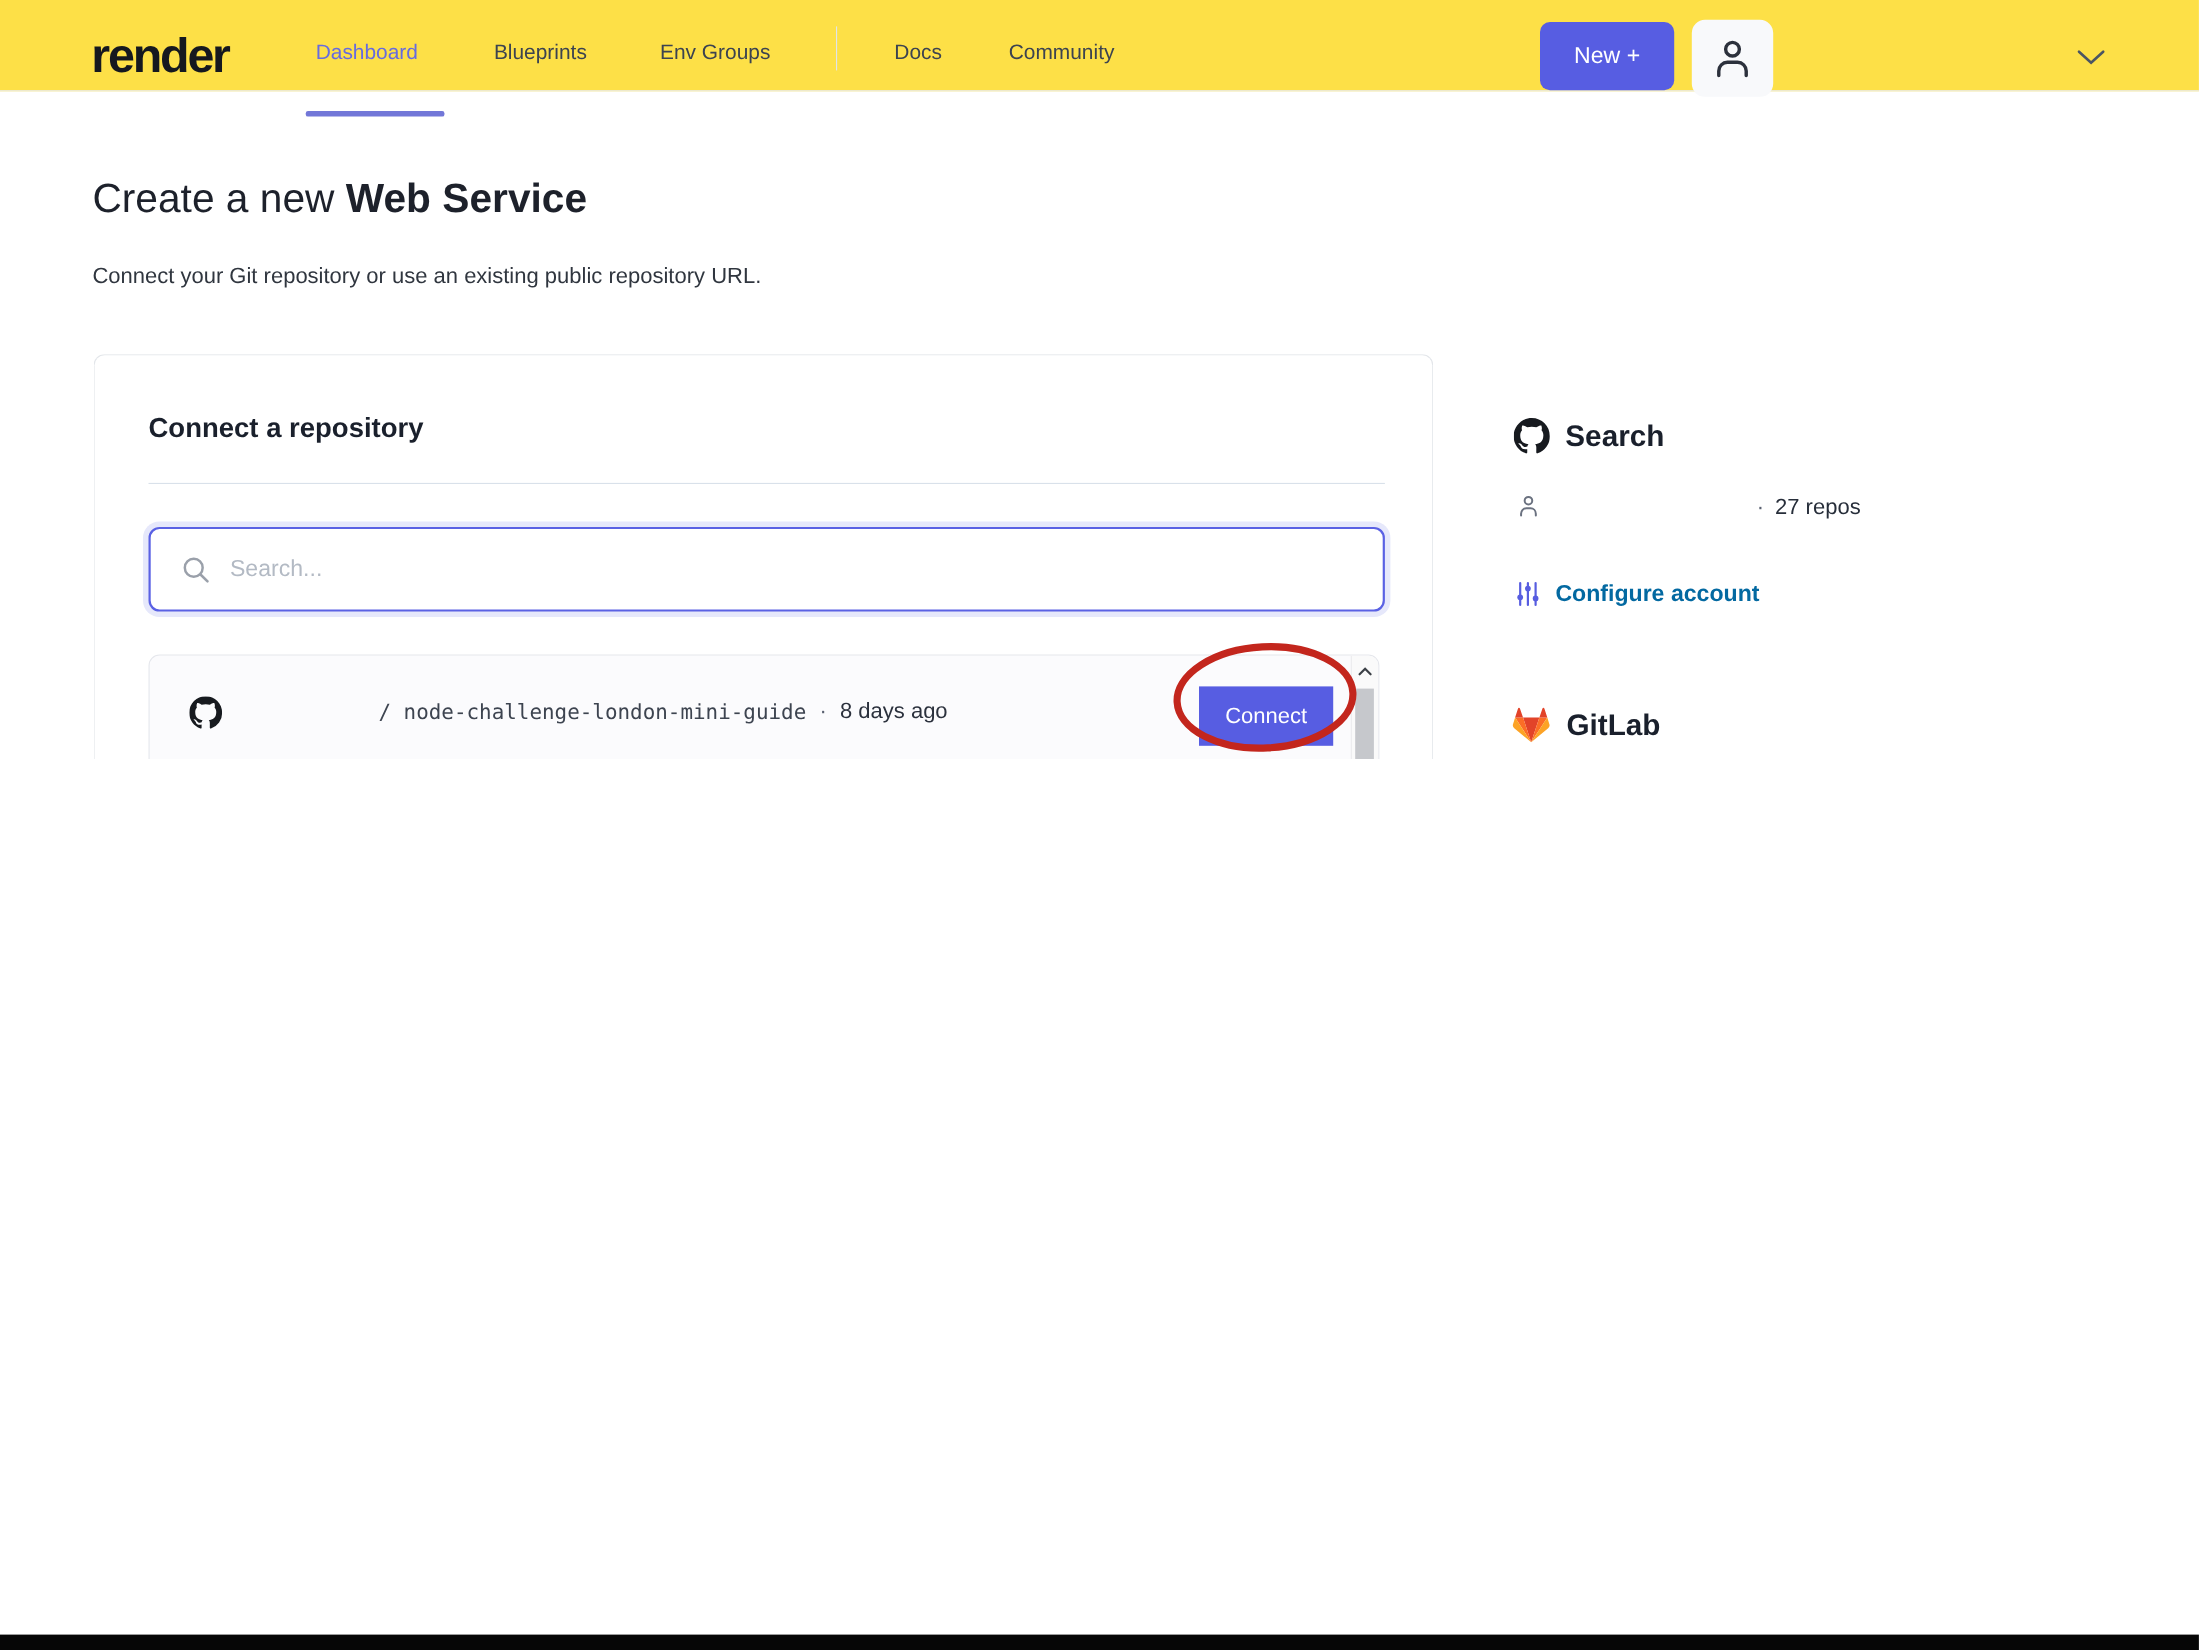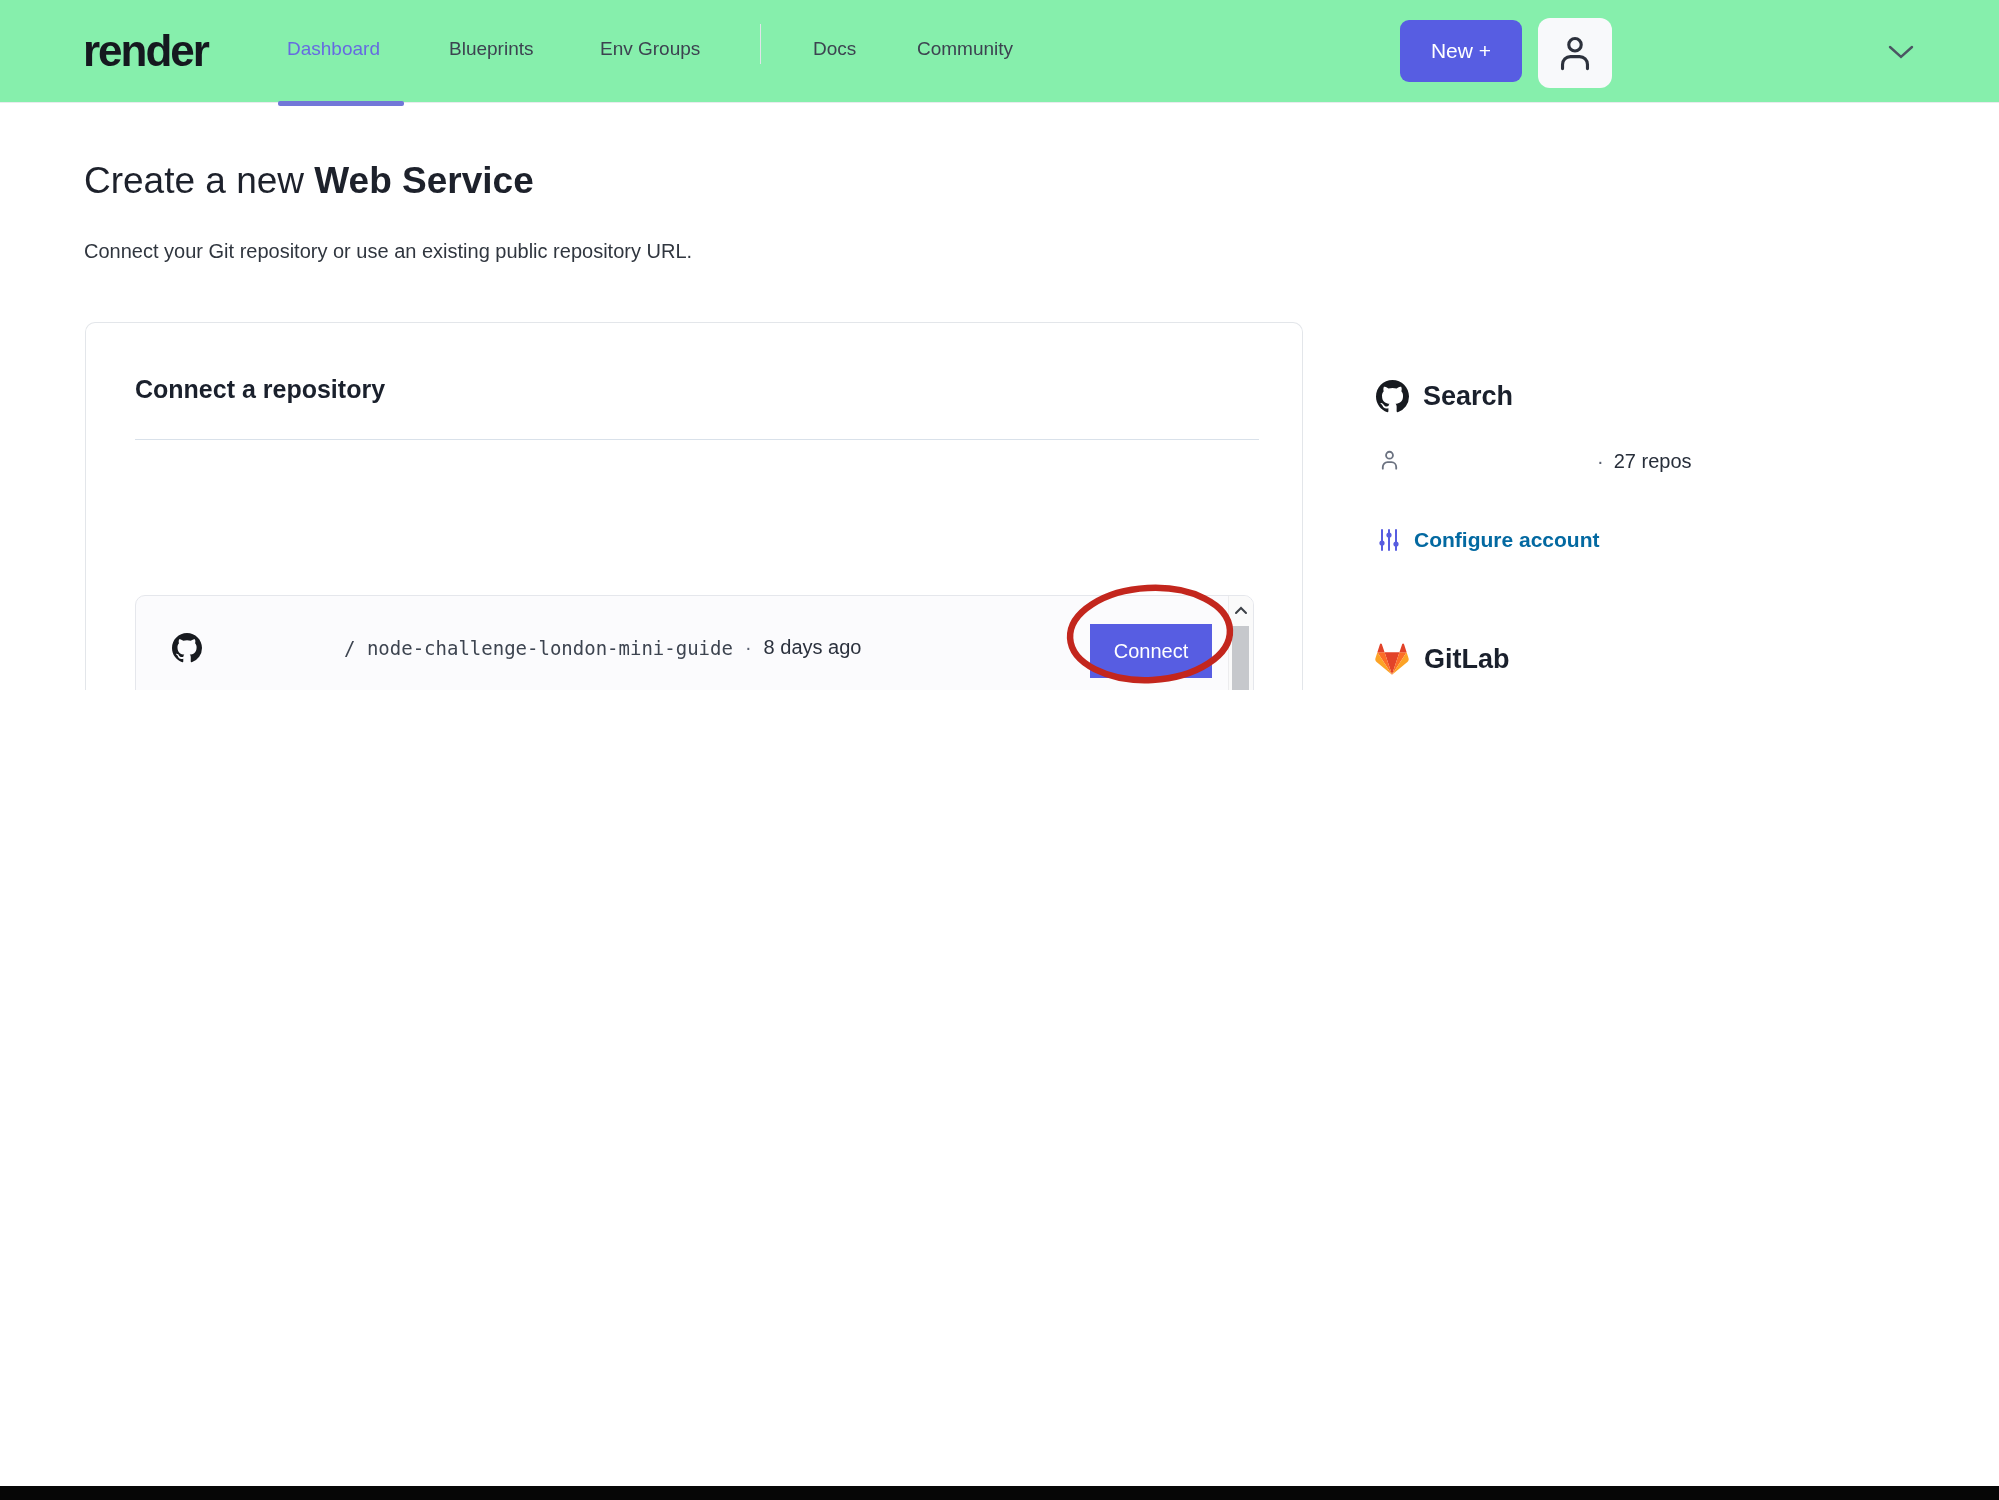--- a/index.html
+++ b/index.html
@@ -1,22 +1,22 @@
 <!DOCTYPE html>
 <html><head>
 <meta charset="utf-8">
 <style>
   * { margin:0; padding:0; box-sizing:border-box; }
   html,body { background:#fff; }
   body { font-family:"Liberation Sans", sans-serif; color:#1d212b; }
   #canvas { position:relative; width:1999px; height:1500px; background:#ffffff; overflow:hidden; }
 
   
-  .navbar { position:absolute; left:0; top:0; width:1999px; height:103px;
-            background:#86efac; border-bottom:1px solid #e9ebee; }
+  .navbar { position:absolute; left:0; top:0; width:1999px; height:83px;
+            background:#fde047; border-bottom:1px solid #e9ebee; }
   .logo { position:absolute; left:83px; top:26px; font-size:44px; font-weight:700;
           letter-spacing:-2px; color:#15181f; cursor:pointer; }
   .nav-link { position:absolute; top:38px; font-size:19px; color:#3c4350; cursor:pointer; white-space:nowrap; }
   .nav-link.active { color:#666be0; font-weight:500; }
   .nav-underline { position:absolute; left:278px; top:101px; width:126px; height:5px;
                    background:#7277d8; border-radius:2px; }
   .nav-divider { position:absolute; left:760px; top:24px; width:1px; height:40px; background:#e0e4e9; }
   .new-btn { position:absolute; left:1400px; top:20px; width:122px; height:62px;
              background:#575de2; color:#fff; border:none; border-radius:9px;
              font-size:21px; font-family:"Liberation Sans", sans-serif; cursor:pointer; }
@@ -123,20 +123,27 @@
     </div>
   </div>
 
   <h1 class="page-title"><span>Create a new </span><b>Web Service</b></h1>
   <p class="page-subtitle">Connect your Git repository or use an existing public repository URL.</p>
 
   <div class="card">
     <div class="card-heading">Connect a repository</div>
     <div class="card-divider"></div>
 
+    <div class="search-box">
+      <svg width="30" height="30" viewBox="0 0 24 24" fill="none" stroke="#9aa0aa" stroke-width="1.8" stroke-linecap="round">
+        <circle cx="10.5" cy="10.5" r="6.5"></circle>
+        <line x1="15.6" y1="15.6" x2="20.5" y2="20.5"></line>
+      </svg>
+      <input class="search-input" type="text" placeholder="Search..." style="">
+    </div>
 
     <div class="repo-list">
       <div class="repo-row">
         <span class="gh-mark">
           <svg width="30" height="30" viewBox="0 0 16 16">
               <use href="#octocat"></use>
             </svg>
         </span>
         <span class="repo-owner-gap"></span>
         <span class="repo-path">/ node-challenge-london-mini-guide</span>

